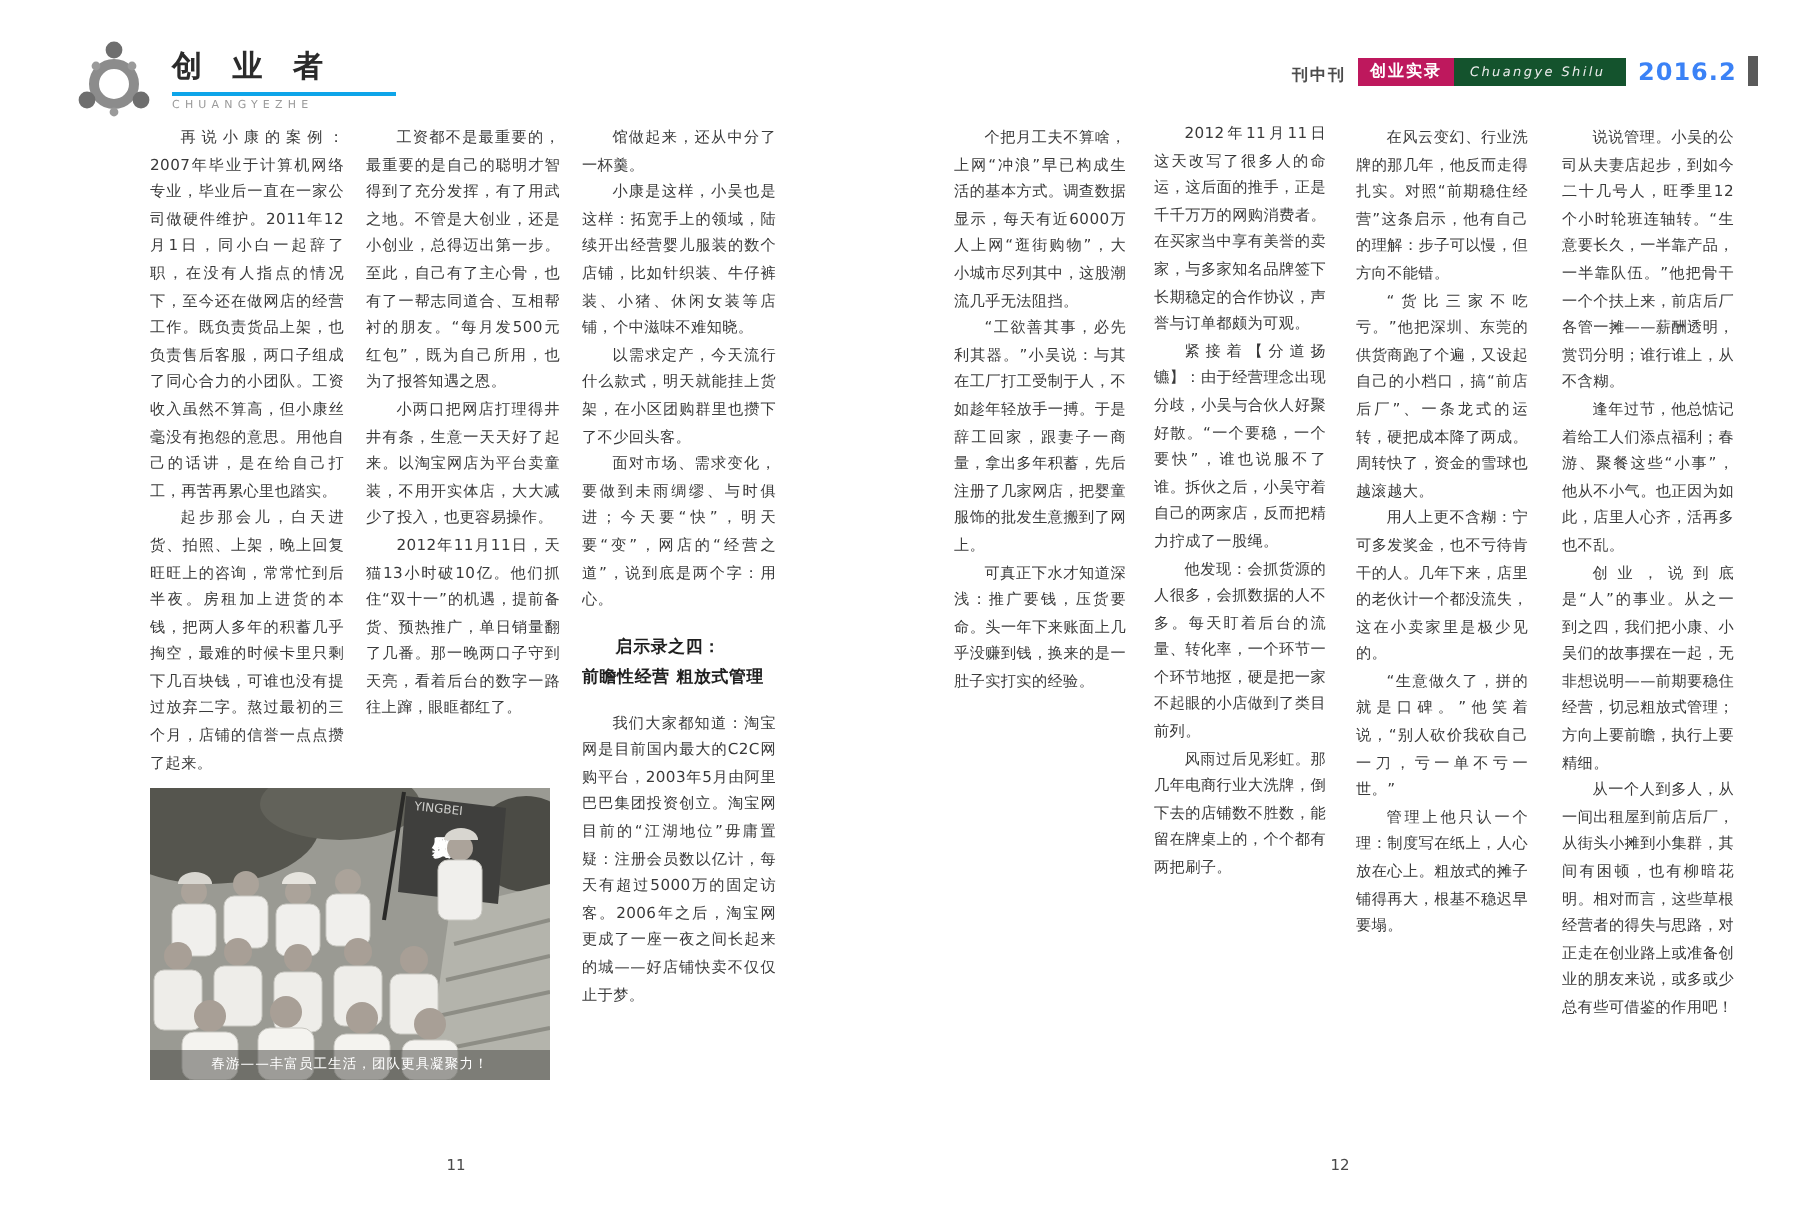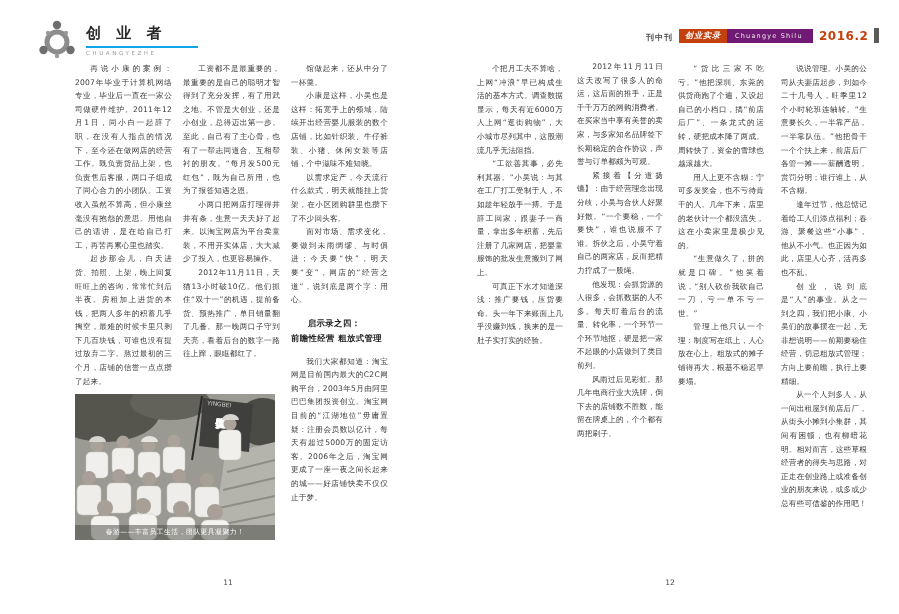--- a/index.html
+++ b/index.html
@@ -12,28 +12,28 @@
   .brand{position:absolute;left:86px;top:24px;width:112px;}
   .brand-title{
     font-size:15px;font-weight:bold;color:#2b2b2b;letter-spacing:5px;
     border-bottom:2px solid #0ea5e9;padding-bottom:3px;white-space:nowrap;
   }
   .brand-sub{font-size:5.5px;color:#9a9a9a;letter-spacing:2.6px;margin-top:2px;white-space:nowrap;}
   .hdr-right{position:absolute;left:646px;top:28px;display:flex;align-items:flex-end;gap:6px;}
   .hdr-mag{font-size:8px;font-weight:bold;color:#4c4c4c;letter-spacing:1px;white-space:nowrap;}
   .hdr-badge{display:flex;align-items:center;height:14px;}
   .hdr-badge-name{
-    background:#c2410c;color:#ffffff;font-size:8px;font-weight:bold;
-    padding:0 6px;line-height:14px;letter-spacing:1px;white-space:nowrap;font-style:italic;
+    background:#be185d;color:#ffffff;font-size:8px;font-weight:bold;
+    padding:0 6px;line-height:14px;letter-spacing:1px;white-space:nowrap;
   }
   .hdr-badge-pinyin{
-    background:#701a75;color:#ececec;font-size:6.5px;
+    background:#14532d;color:#ececec;font-size:6.5px;font-style:italic;
     padding:0 8px;line-height:14px;letter-spacing:1.2px;min-width:70px;white-space:nowrap;
   }
-  .hdr-issue{font-size:12px;font-weight:bold;color:#c2410c;letter-spacing:.5px;white-space:nowrap;}
+  .hdr-issue{font-size:12px;font-weight:bold;color:#3b82f6;letter-spacing:.5px;white-space:nowrap;}
   .hdr-tick{width:5px;height:15px;background:#5a5a5a;}
   
   .col{position:absolute;overflow:hidden;}
   .col p{
     margin:0;text-indent:2em;text-align:justify;
     font-size:7.6px;line-height:13.6px;color:#3a3a3a;
     letter-spacing:.2px;
   }
   .c-l1{left:75px;top:62px;width:97px;height:328px;}
   .c-l2{left:183px;top:62px;width:97px;height:328px;}
@@ -186,20 +186,21 @@
   </div>
 
   <div class="col c-r2">
     <p>2012年11月11日这天改写了很多人的命运，这后面的推手，正是千千万万的网购消费者。在买家当中享有美誉的卖家，与多家知名品牌签下长期稳定的合作协议，声誉与订单都颇为可观。</p>
     <p>紧接着【分道扬镳】：由于经营理念出现分歧，小吴与合伙人好聚好散。“一个要稳，一个要快”，谁也说服不了谁。拆伙之后，小吴守着自己的两家店，反而把精力拧成了一股绳。</p>
     <p>他发现：会抓货源的人很多，会抓数据的人不多。每天盯着后台的流量、转化率，一个环节一个环节地抠，硬是把一家不起眼的小店做到了类目前列。</p>
     <p>风雨过后见彩虹。那几年电商行业大洗牌，倒下去的店铺数不胜数，能留在牌桌上的，个个都有两把刷子。</p>
   </div>
 
   <div class="col c-r3">
+    <p>在风云变幻、行业洗牌的那几年，他反而走得扎实。对照“前期稳住经营”这条启示，他有自己的理解：步子可以慢，但方向不能错。</p>
     <p>“货比三家不吃亏。”他把深圳、东莞的供货商跑了个遍，又设起自己的小档口，搞“前店后厂”、一条龙式的运转，硬把成本降了两成。周转快了，资金的雪球也越滚越大。</p>
     <p>用人上更不含糊：宁可多发奖金，也不亏待肯干的人。几年下来，店里的老伙计一个都没流失，这在小卖家里是极少见的。</p>
     <p>“生意做久了，拼的就是口碑。”他笑着说，“别人砍价我砍自己一刀，亏一单不亏一世。”</p>
     <p>管理上他只认一个理：制度写在纸上，人心放在心上。粗放式的摊子铺得再大，根基不稳迟早要塌。</p>
   </div>
 
   <div class="col c-r4">
     <p>说说管理。小吴的公司从夫妻店起步，到如今二十几号人，旺季里12个小时轮班连轴转。“生意要长久，一半靠产品，一半靠队伍。”他把骨干一个个扶上来，前店后厂各管一摊——薪酬透明，赏罚分明；谁行谁上，从不含糊。</p>
     <p>逢年过节，他总惦记着给工人们添点福利；春游、聚餐这些“小事”，他从不小气。也正因为如此，店里人心齐，活再多也不乱。</p>
     <p>创业，说到底是“人”的事业。从之一到之四，我们把小康、小吴们的故事摆在一起，无非想说明——前期要稳住经营，切忌粗放式管理；方向上要前瞻，执行上要精细。</p>

